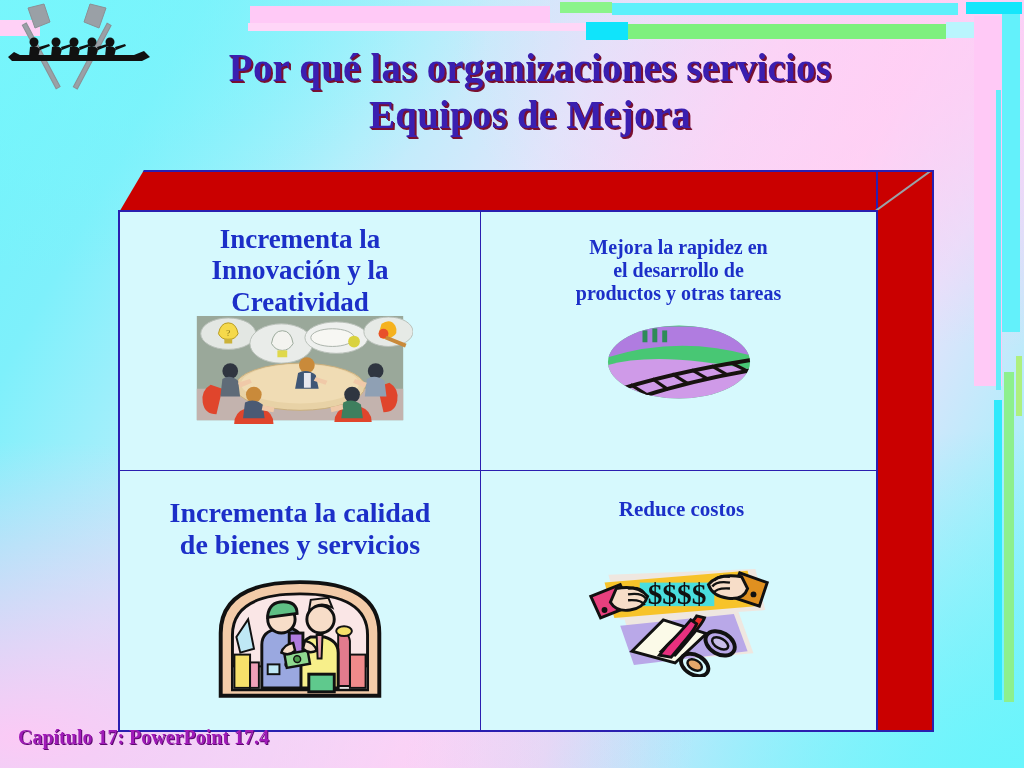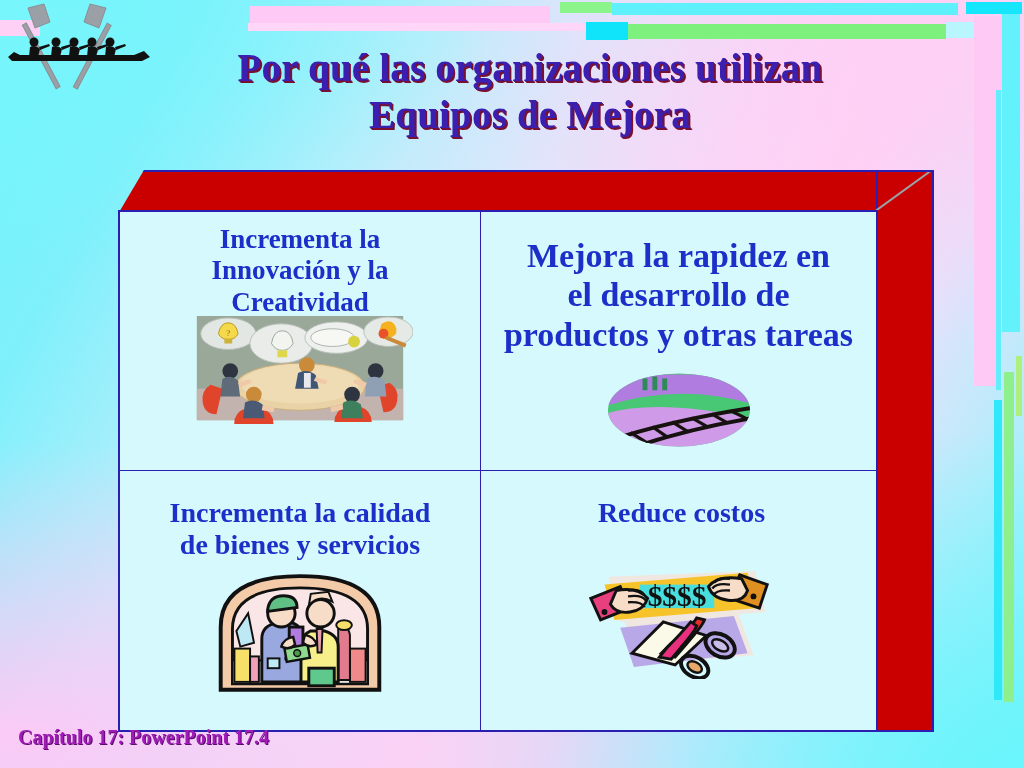--- a/index.html
+++ b/index.html
@@ -99,33 +99,33 @@
     box-sizing:border-box;
     display:grid;grid-template-columns:1fr 1fr;grid-template-rows:1fr 1fr;
   }
   .cell{
     position:relative;box-sizing:border-box;
     border-right:1.5px solid #2a1fb0;border-bottom:1.5px solid #2a1fb0;
     display:flex;flex-direction:column;align-items:center;
     padding-top:10px;overflow:visible;
   }
   .cell:nth-child(2),.cell:nth-child(4){border-right:none;}
-  .cell:nth-child(3),.cell:nth-child(4){border-bottom:none;}
+  .cell:nth-child(3),.cell:nth-child(4){border-bottom:none;gap:6px;}
   .cell-text{
     font-family:"Liberation Serif",serif;font-weight:bold;
     color:#1c2fc8;text-align:center;line-height:1.16;
     white-space:pre-line;
   }
   .cell-art{flex:1;display:flex;align-items:flex-start;justify-content:center;width:100%;}
 
   
   #cell-innovacion .cell-text{font-size:27px;padding-top:2px;}
-  #cell-rapidez   .cell-text{font-size:34px;padding-top:14px;width:395px;}
+  #cell-rapidez   .cell-text{font-size:20px;padding-top:14px;width:395px;}
   #cell-calidad   .cell-text{font-size:28px;padding-top:16px;}
-  #cell-costos    .cell-text{font-size:28px;padding-top:16px;margin-left:6px;}
+  #cell-costos    .cell-text{font-size:21px;padding-top:16px;margin-left:6px;}
 
   #cell-innovacion .cell-art{margin-top:-4px;}
   #cell-rapidez   .cell-art{margin-top:16px;}
   #cell-calidad   .cell-art{margin-top:4px;}
   #cell-costos    .cell-art{margin-top:22px;}
 
   
   #footer{
     position:absolute;left:18px;top:726px;
     font-family:"Liberation Serif",serif;font-weight:bold;font-size:20px;
@@ -195,21 +195,21 @@
         <g transform="translate(102,0)">
           <circle cx="4" cy="40" r="4.5"></circle>
             <path d="M0 45 q5 -3 10 2 l-2 8 h-9 z"></path>
             <path d="M9 45 l10 -3 l1 2 l-10 4z"></path>
         </g>
       </g>
     </svg>
   </div>
 
   <div id="title">
-    <div>Por qué las organizaciones utilizan</div>
+    <div>Por qué las organizaciones servicios</div>
     <div>Equipos de Mejora</div>
   </div>
 
   <div id="table-wrap">
     <div id="table-top-face"></div>
     <div id="table-right-face"></div>
     <div id="table-corner-line"></div>
 
     <div id="table-grid">
 

